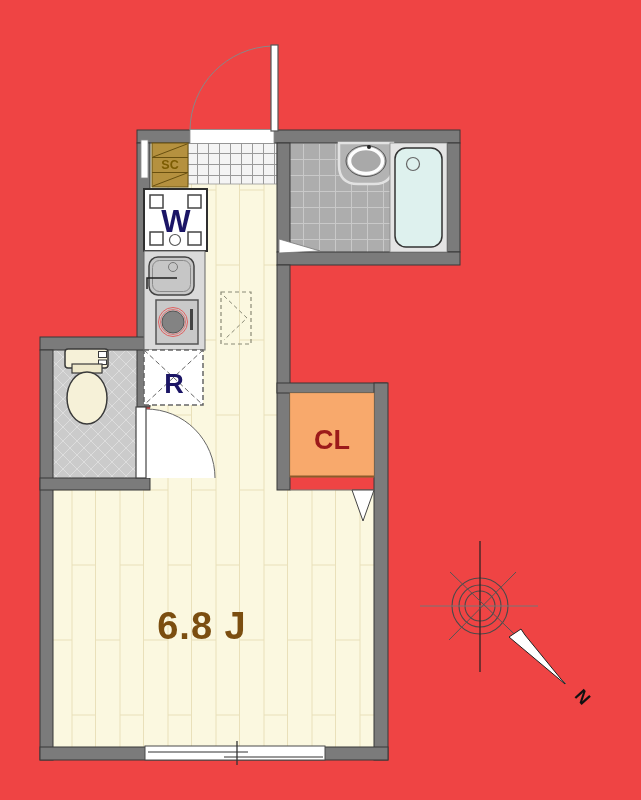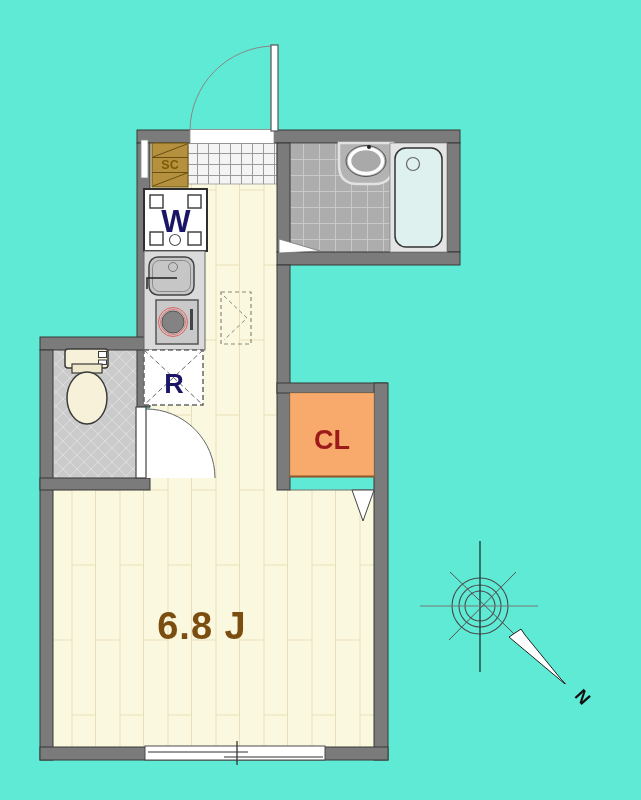--- a/index.html
+++ b/index.html
@@ -1,16 +1,16 @@
 <!DOCTYPE html>
 <html><head>
 <meta charset="utf-8">
 <style>
   html,body { margin:0; padding:0; background:#ffffff; }
-  .stage { position:relative; width:641px; height:800px; background:#5eead4; overflow:hidden;
+  .stage { position:relative; width:641px; height:800px; background:#ef4444; overflow:hidden;
            font-family:"Liberation Sans", sans-serif; }
   svg text { font-family:"Liberation Sans", sans-serif; font-weight:bold; }
 </style>
 </head>
 <body>
 
 <div class="stage">
 <svg width="641" height="800" viewBox="0 0 641 800">
   <defs>
     <pattern id="plank" width="48" height="150" patternUnits="userSpaceOnUse">

